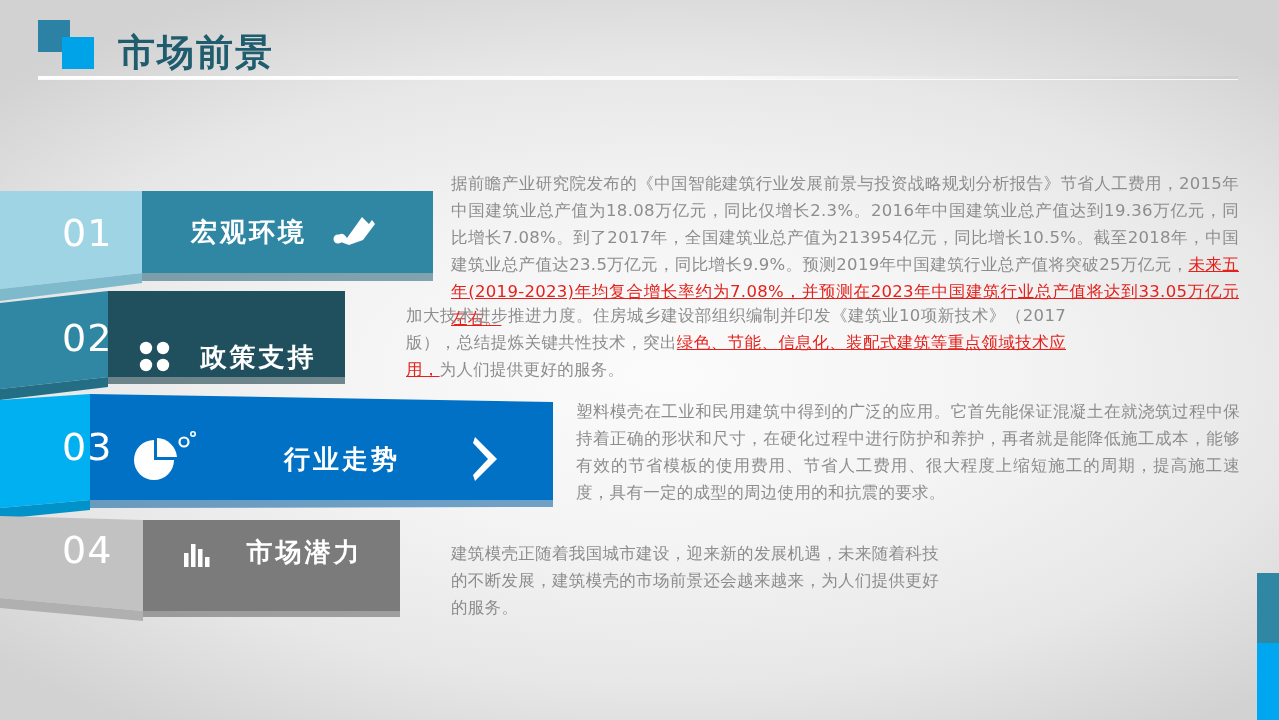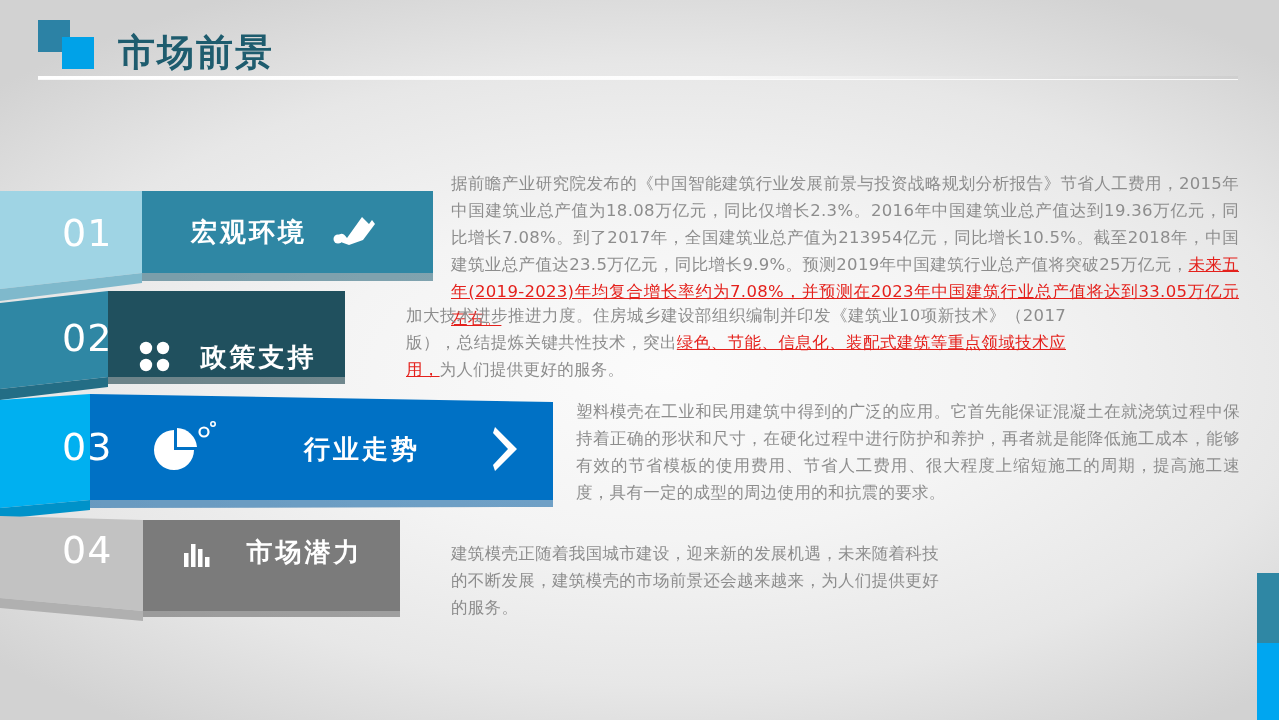--- a/index.html
+++ b/index.html
@@ -167,21 +167,21 @@
   </div>
 
   <div class="ribbon" style="left:0; top:392px; width:600px; height:122px;">
     <svg width="600" height="140" viewBox="0 0 600 140" style="position:absolute;left:0;top:0;">
       <polygon points="0,8 90,2 90,108 0,116" fill="#00b0f0"></polygon>
       <polygon points="0,116 90,108 90,118 0,127" fill="#0092c9"></polygon>
       <polygon points="90,2 553,10 553,108 90,108" fill="#0071c5"></polygon>
       <polygon points="90,108 553,108 553,115 90,116" fill="#005a9e" opacity=".55"></polygon>
     </svg>
     <div class="num" style="top:33px;">03</div>
-    <div class="bar" style="left:90px; top:6px; width:463px; height:102px; justify-content:flex-start; padding-left:60px;">
+    <div class="bar" style="left:90px; top:16px; width:463px; height:102px; justify-content:flex-start; padding-left:40px;">
       <span class="icon">
         <svg width="68" height="62" viewBox="0 0 68 62">
           <path d="M24 12 A20 20 0 1 0 44 32 L24 32 Z" fill="#ffffff"></path>
           <path d="M27 10 A21 21 0 0 1 47 29 L27 29 Z" fill="#ffffff"></path>
           <circle cx="54" cy="14" r="4.5" fill="none" stroke="#ffffff" stroke-width="2.2"></circle>
           <circle cx="63" cy="6" r="2.2" fill="none" stroke="#ffffff" stroke-width="1.6"></circle>
         </svg>
       </span>
       <span class="label" style="margin-left:76px;">行业走势</span>
       <span class="icon" style="margin-left:58px;">

